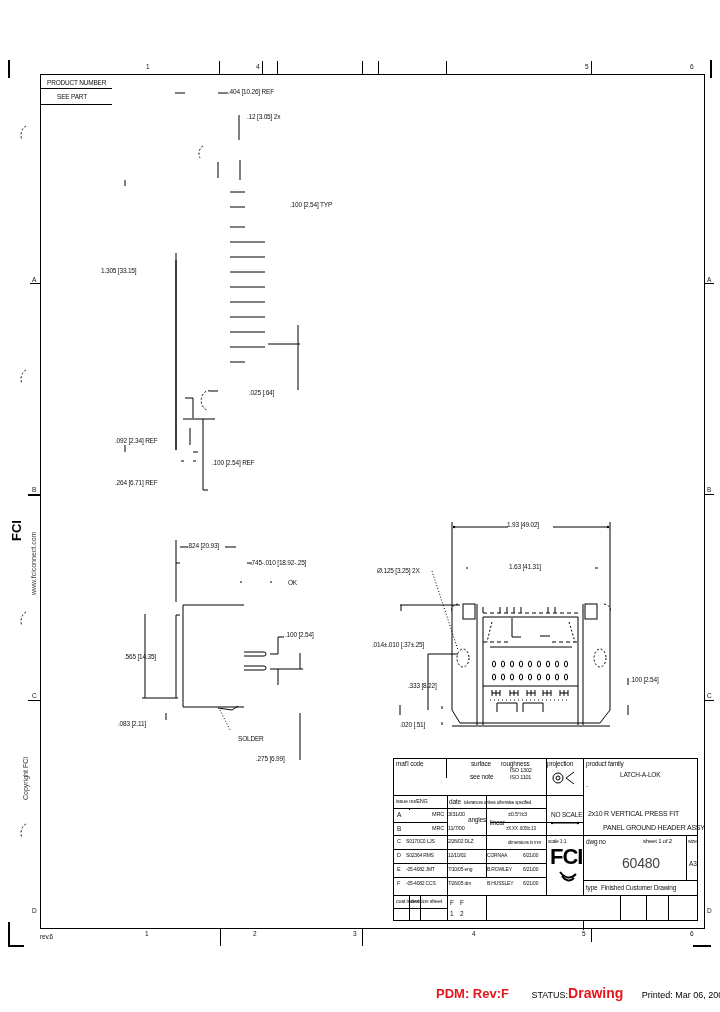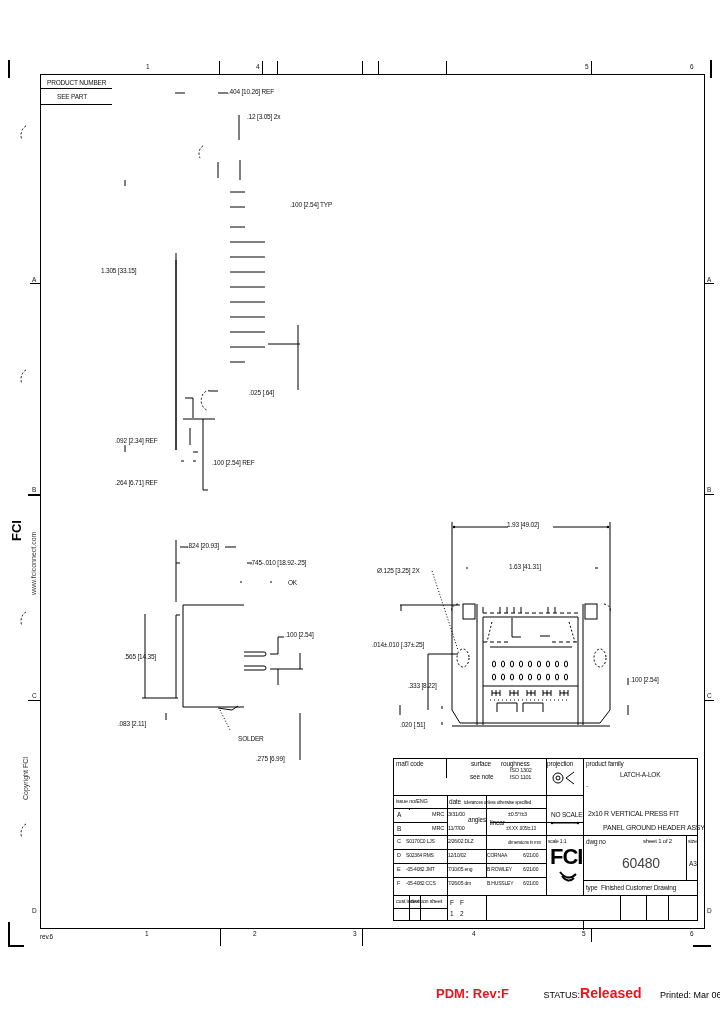--- a/index.html
+++ b/index.html
@@ -404,15 +404,15 @@
   <span class="t ts" style="left:450px;top:899px;">F</span>
   <span class="t ts" style="left:460px;top:899px;">F</span>
   <span class="t ts" style="left:450px;top:910px;">1</span>
   <span class="t ts" style="left:460px;top:910px;">2</span>
   <div class="hl" style="left:393px;top:908px;width:54px;"></div>
   <div class="vl" style="left:583px;top:920px;height:10px;"></div>
 </div>
 
 <div class="abs" style="left:436px;top:984px;white-space:nowrap;">
   <span class="footer-red" style="font-size:13px;">PDM: Rev:F</span>
-  <span style="font-size:9px;margin-left:30px;">STATUS:</span><span class="footer-red" style="font-size:14px;">Released</span>
+  <span style="font-size:9px;margin-left:18px;">STATUS:</span><span class="footer-red" style="font-size:14px;">Drawing</span>
   <span style="font-size:9px;margin-left:14px;">Printed: Mar 06, 2009</span>
 </div>
 
 </body></html>

